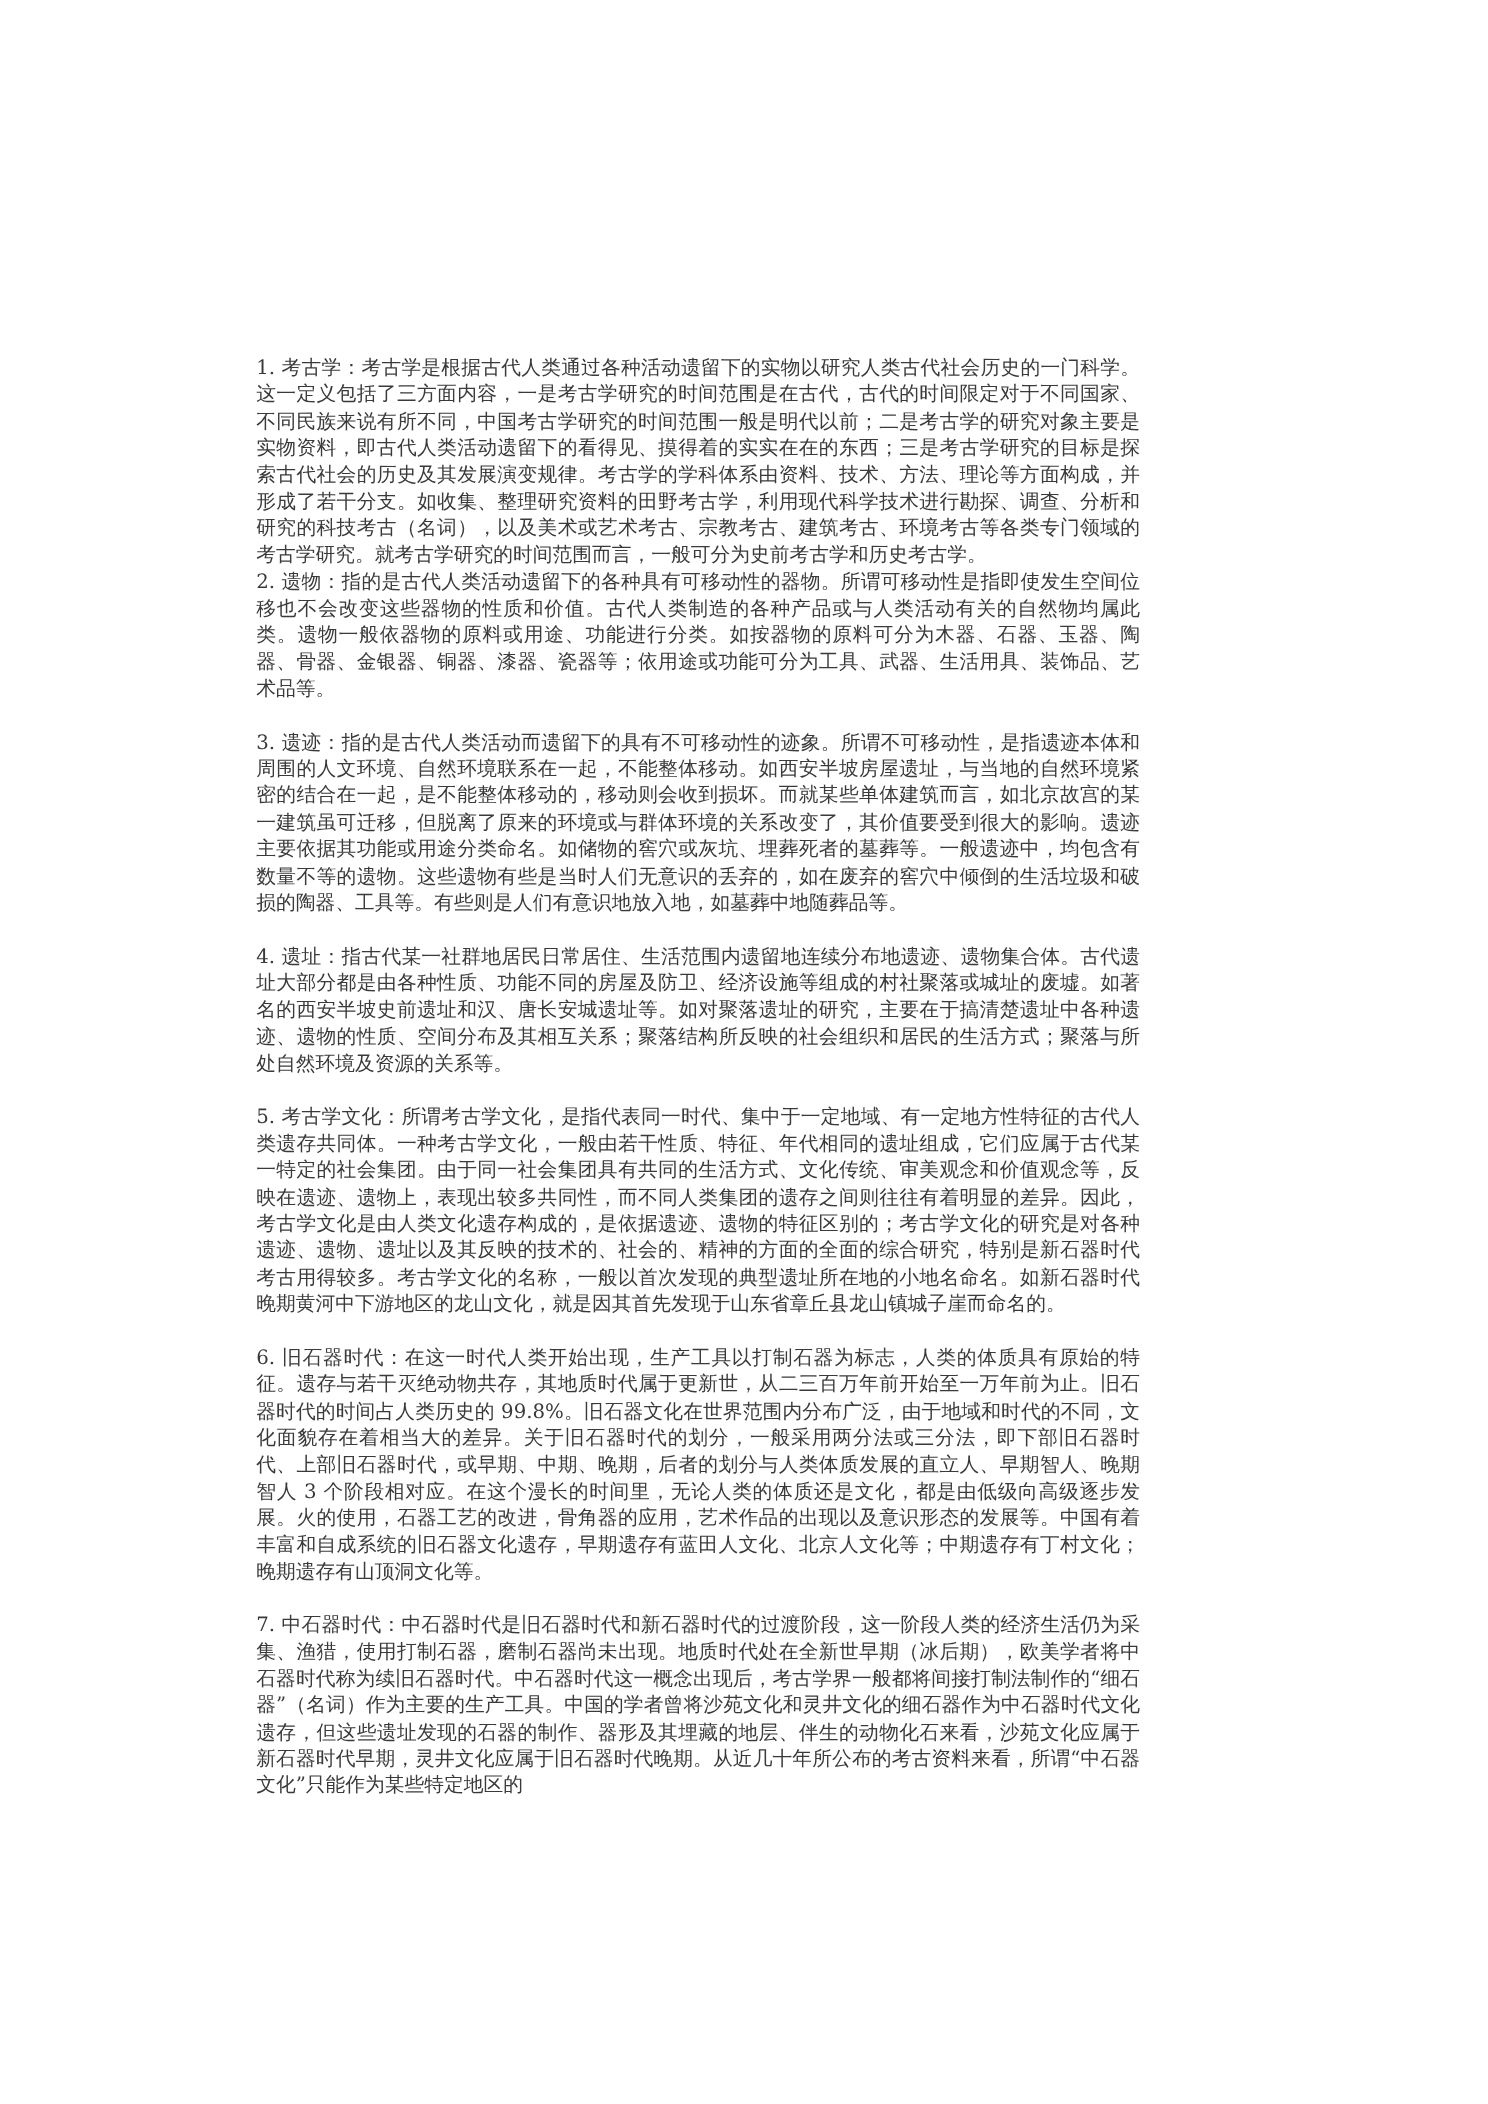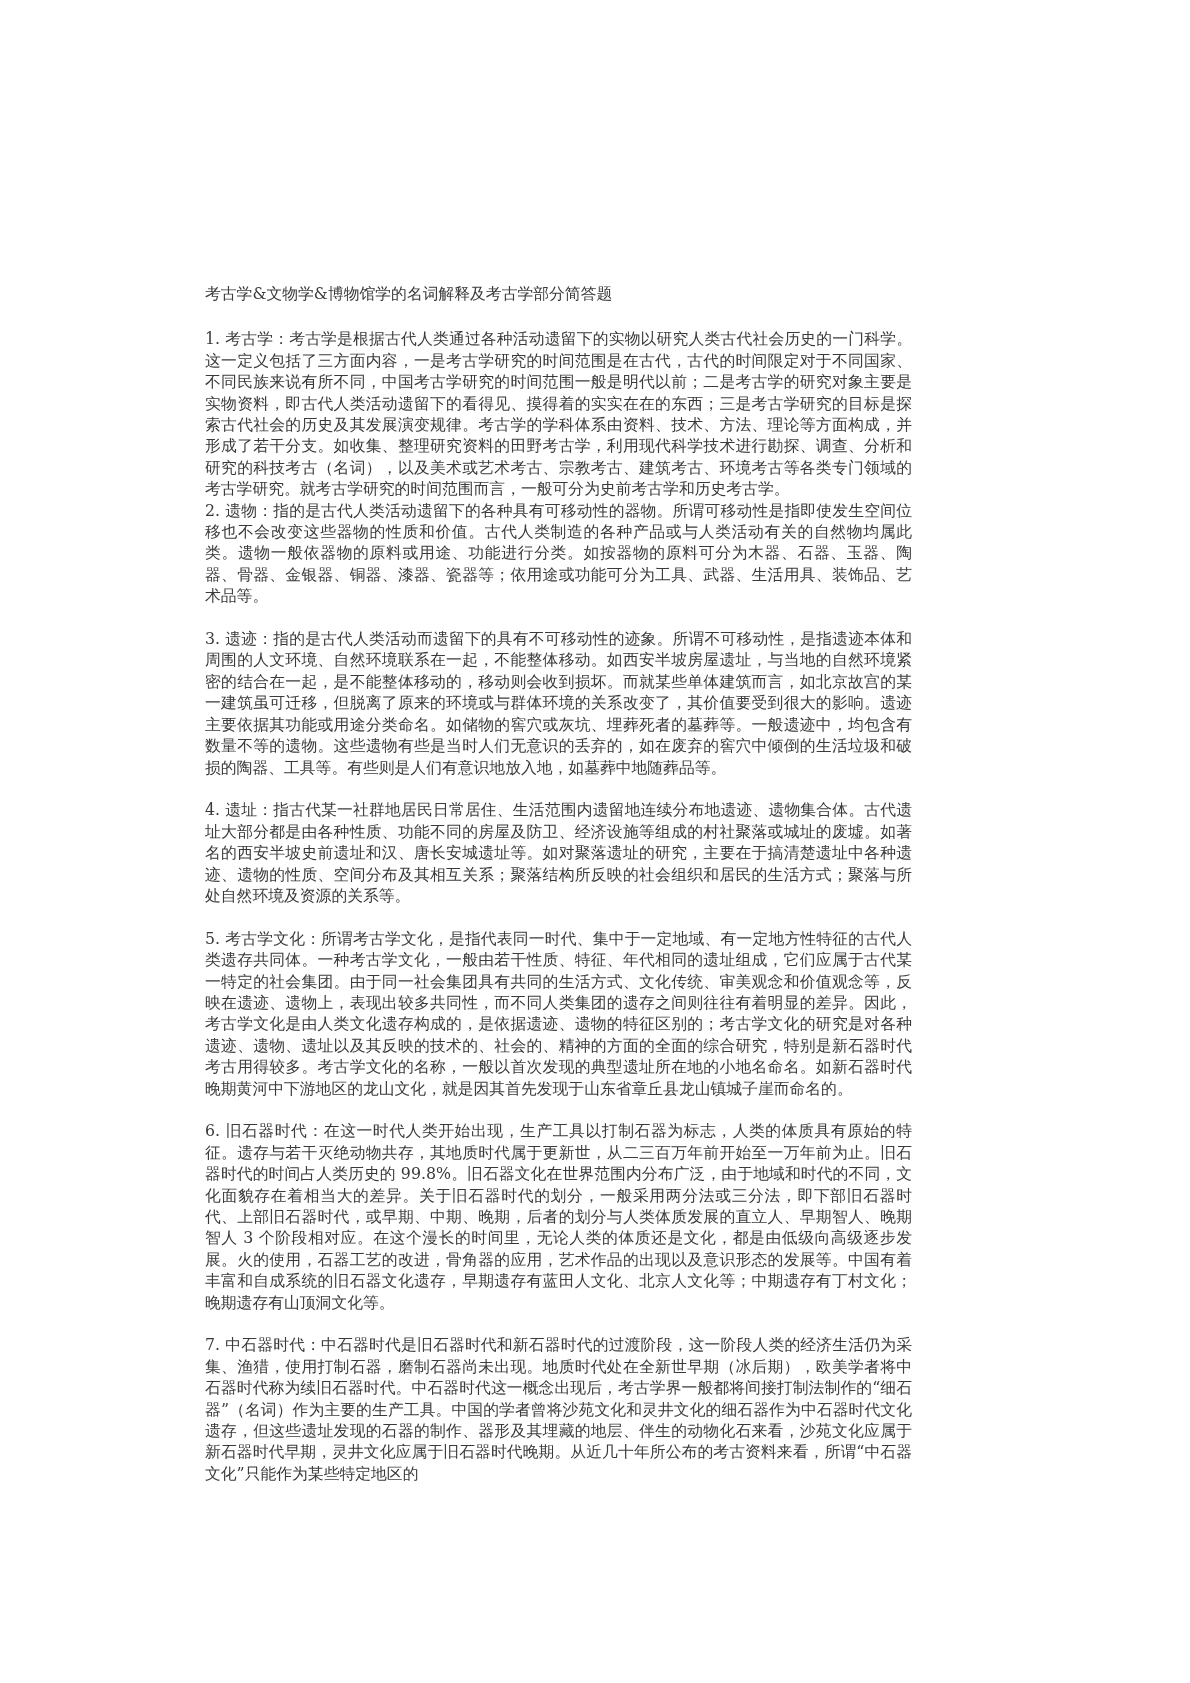--- a/index.html
+++ b/index.html
@@ -48,21 +48,20 @@
   }
   .doc p:last-of-type {
     margin-bottom: 0;
   }
 </style>
 </head>
 <body>
 
 <div class="page">
   <div class="doc">
-    <h1>考古学&amp;文物学&amp;博物馆学的名词解释及考古学部分简答题</h1>
     <div>
         <p>1. 考古学：考古学是根据古代人类通过各种活动遗留下的实物以研究人类古代社会历史的一门科学。这一定义包括了三方面内容，一是考古学研究的时间范围是在古代，古代的时间限定对于不同国家、不同民族来说有所不同，中国考古学研究的时间范围一般是明代以前；二是考古学的研究对象主要是实物资料，即古代人类活动遗留下的看得见、摸得着的实实在在的东西；三是考古学研究的目标是探索古代社会的历史及其发展演变规律。考古学的学科体系由资料、技术、方法、理论等方面构成，并形成了若干分支。如收集、整理研究资料的田野考古学，利用现代科学技术进行勘探、调查、分析和研究的科技考古（名词），以及美术或艺术考古、宗教考古、建筑考古、环境考古等各类专门领域的考古学研究。就考古学研究的时间范围而言，一般可分为史前考古学和历史考古学。</p>
         <p>2. 遗物：指的是古代人类活动遗留下的各种具有可移动性的器物。所谓可移动性是指即使发生空间位移也不会改变这些器物的性质和价值。古代人类制造的各种产品或与人类活动有关的自然物均属此类。遗物一般依器物的原料或用途、功能进行分类。如按器物的原料可分为木器、石器、玉器、陶器、骨器、金银器、铜器、漆器、瓷器等；依用途或功能可分为工具、武器、生活用具、装饰品、艺术品等。</p>
         <p>3. 遗迹：指的是古代人类活动而遗留下的具有不可移动性的迹象。所谓不可移动性，是指遗迹本体和周围的人文环境、自然环境联系在一起，不能整体移动。如西安半坡房屋遗址，与当地的自然环境紧密的结合在一起，是不能整体移动的，移动则会收到损坏。而就某些单体建筑而言，如北京故宫的某一建筑虽可迁移，但脱离了原来的环境或与群体环境的关系改变了，其价值要受到很大的影响。遗迹主要依据其功能或用途分类命名。如储物的窖穴或灰坑、埋葬死者的墓葬等。一般遗迹中，均包含有数量不等的遗物。这些遗物有些是当时人们无意识的丢弃的，如在废弃的窖穴中倾倒的生活垃圾和破损的陶器、工具等。有些则是人们有意识地放入地，如墓葬中地随葬品等。</p>
         <p>4. 遗址：指古代某一社群地居民日常居住、生活范围内遗留地连续分布地遗迹、遗物集合体。古代遗址大部分都是由各种性质、功能不同的房屋及防卫、经济设施等组成的村社聚落或城址的废墟。如著名的西安半坡史前遗址和汉、唐长安城遗址等。如对聚落遗址的研究，主要在于搞清楚遗址中各种遗迹、遗物的性质、空间分布及其相互关系；聚落结构所反映的社会组织和居民的生活方式；聚落与所处自然环境及资源的关系等。</p>
         <p>5. 考古学文化：所谓考古学文化，是指代表同一时代、集中于一定地域、有一定地方性特征的古代人类遗存共同体。一种考古学文化，一般由若干性质、特征、年代相同的遗址组成，它们应属于古代某一特定的社会集团。由于同一社会集团具有共同的生活方式、文化传统、审美观念和价值观念等，反映在遗迹、遗物上，表现出较多共同性，而不同人类集团的遗存之间则往往有着明显的差异。因此，考古学文化是由人类文化遗存构成的，是依据遗迹、遗物的特征区别的；考古学文化的研究是对各种遗迹、遗物、遗址以及其反映的技术的、社会的、精神的方面的全面的综合研究，特别是新石器时代考古用得较多。考古学文化的名称，一般以首次发现的典型遗址所在地的小地名命名。如新石器时代晚期黄河中下游地区的龙山文化，就是因其首先发现于山东省章丘县龙山镇城子崖而命名的。</p>
         <p>6. 旧石器时代：在这一时代人类开始出现，生产工具以打制石器为标志，人类的体质具有原始的特征。遗存与若干灭绝动物共存，其地质时代属于更新世，从二三百万年前开始至一万年前为止。旧石器时代的时间占人类历史的 99.8%。旧石器文化在世界范围内分布广泛，由于地域和时代的不同，文化面貌存在着相当大的差异。关于旧石器时代的划分，一般采用两分法或三分法，即下部旧石器时代、上部旧石器时代，或早期、中期、晚期，后者的划分与人类体质发展的直立人、早期智人、晚期智人 3 个阶段相对应。在这个漫长的时间里，无论人类的体质还是文化，都是由低级向高级逐步发展。火的使用，石器工艺的改进，骨角器的应用，艺术作品的出现以及意识形态的发展等。中国有着丰富和自成系统的旧石器文化遗存，早期遗存有蓝田人文化、北京人文化等；中期遗存有丁村文化；晚期遗存有山顶洞文化等。</p>
         <p>7. 中石器时代：中石器时代是旧石器时代和新石器时代的过渡阶段，这一阶段人类的经济生活仍为采集、渔猎，使用打制石器，磨制石器尚未出现。地质时代处在全新世早期（冰后期），欧美学者将中石器时代称为续旧石器时代。中石器时代这一概念出现后，考古学界一般都将间接打制法制作的“细石器”（名词）作为主要的生产工具。中国的学者曾将沙苑文化和灵井文化的细石器作为中石器时代文化遗存，但这些遗址发现的石器的制作、器形及其埋藏的地层、伴生的动物化石来看，沙苑文化应属于新石器时代早期，灵井文化应属于旧石器时代晚期。从近几十年所公布的考古资料来看，所谓“中石器文化”只能作为某些特定地区的</p>
       </div>
   </div>

